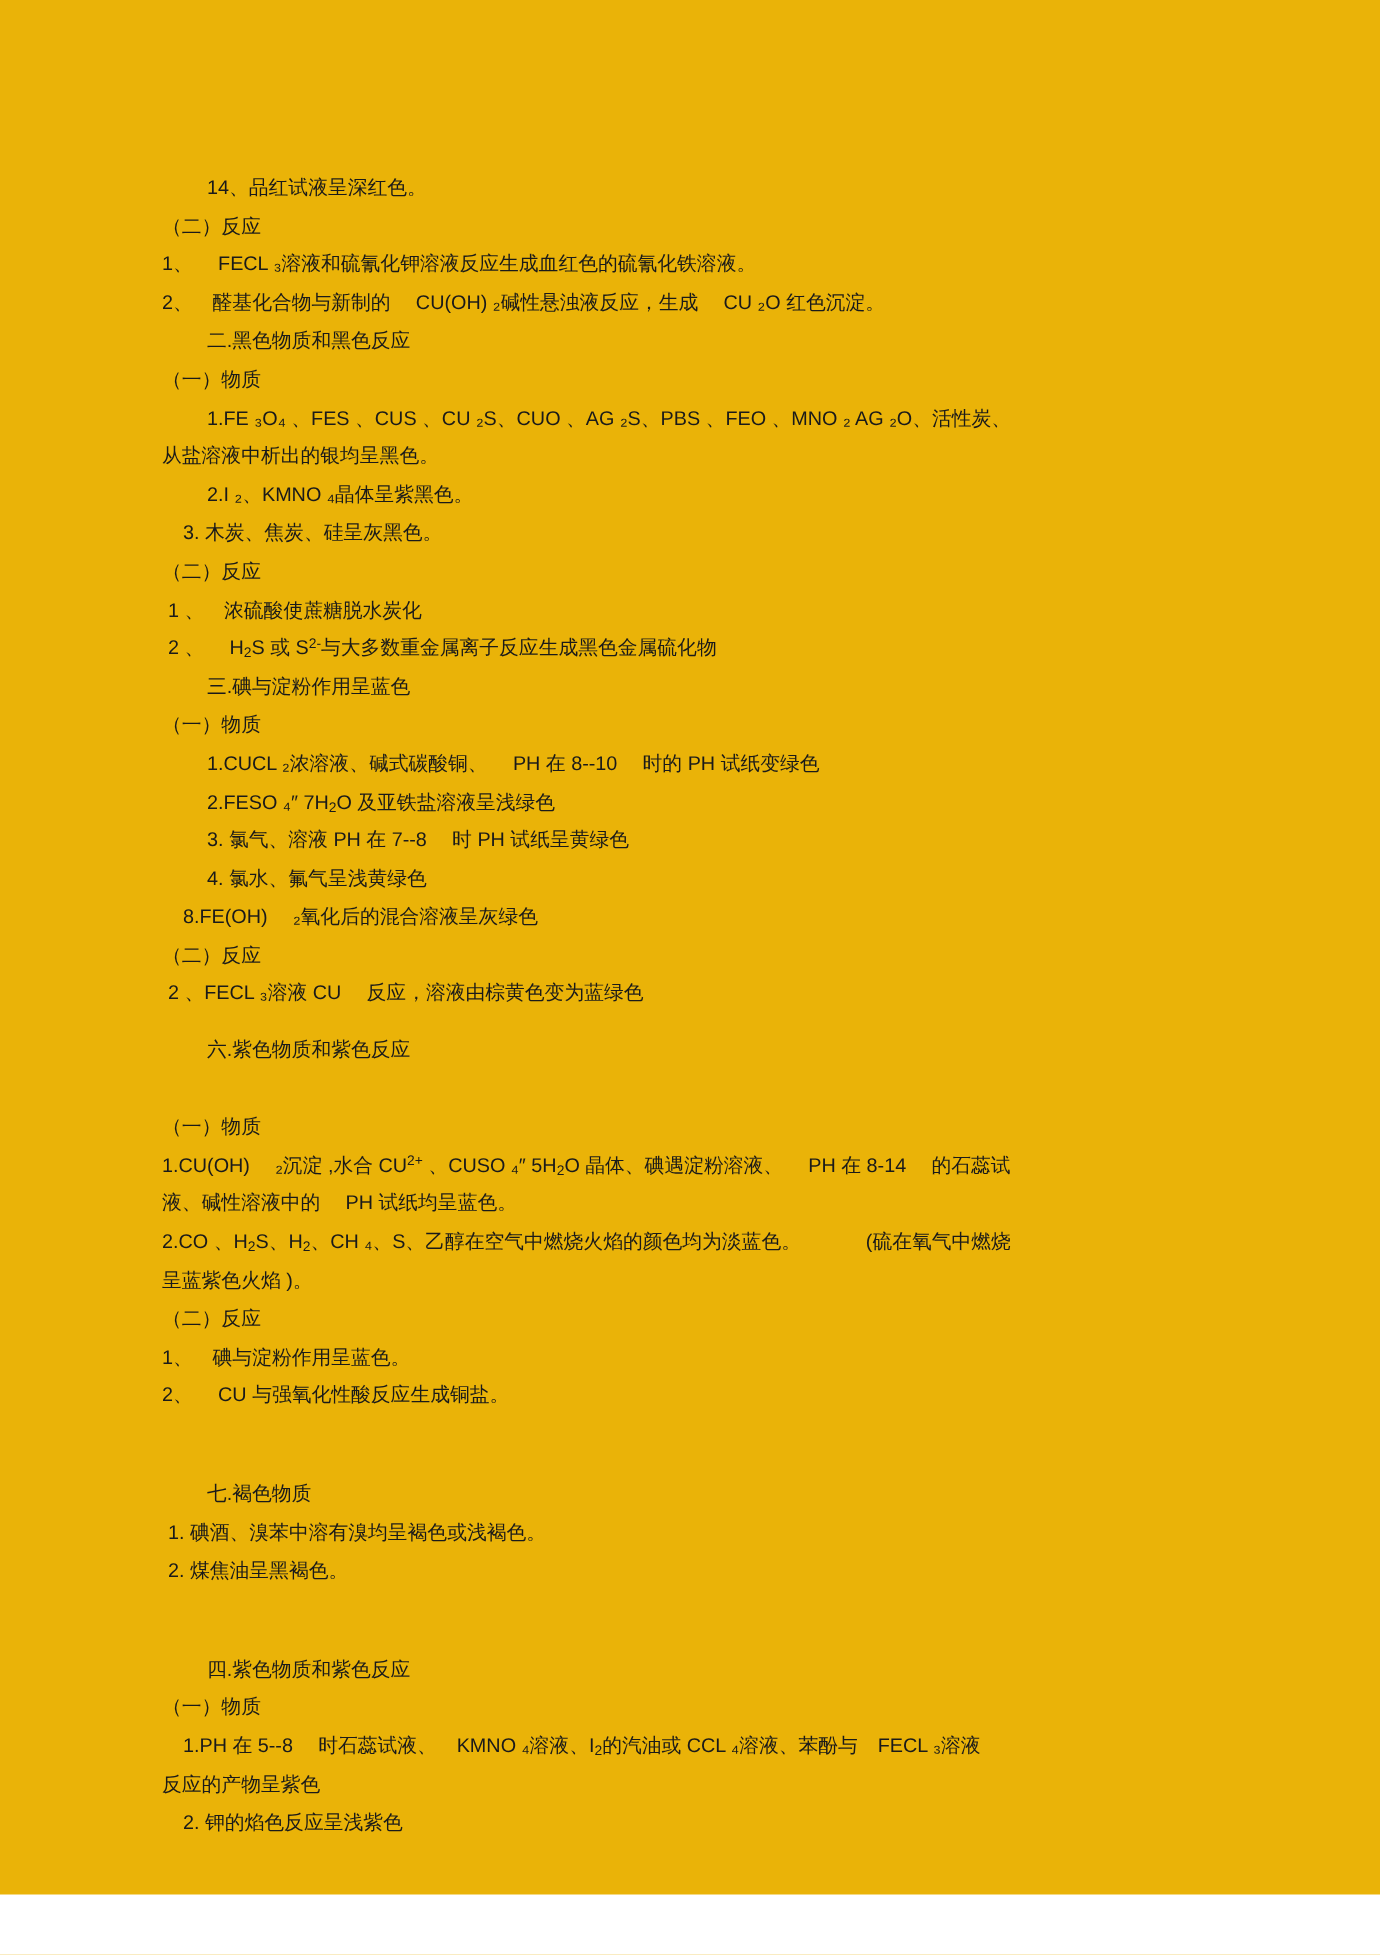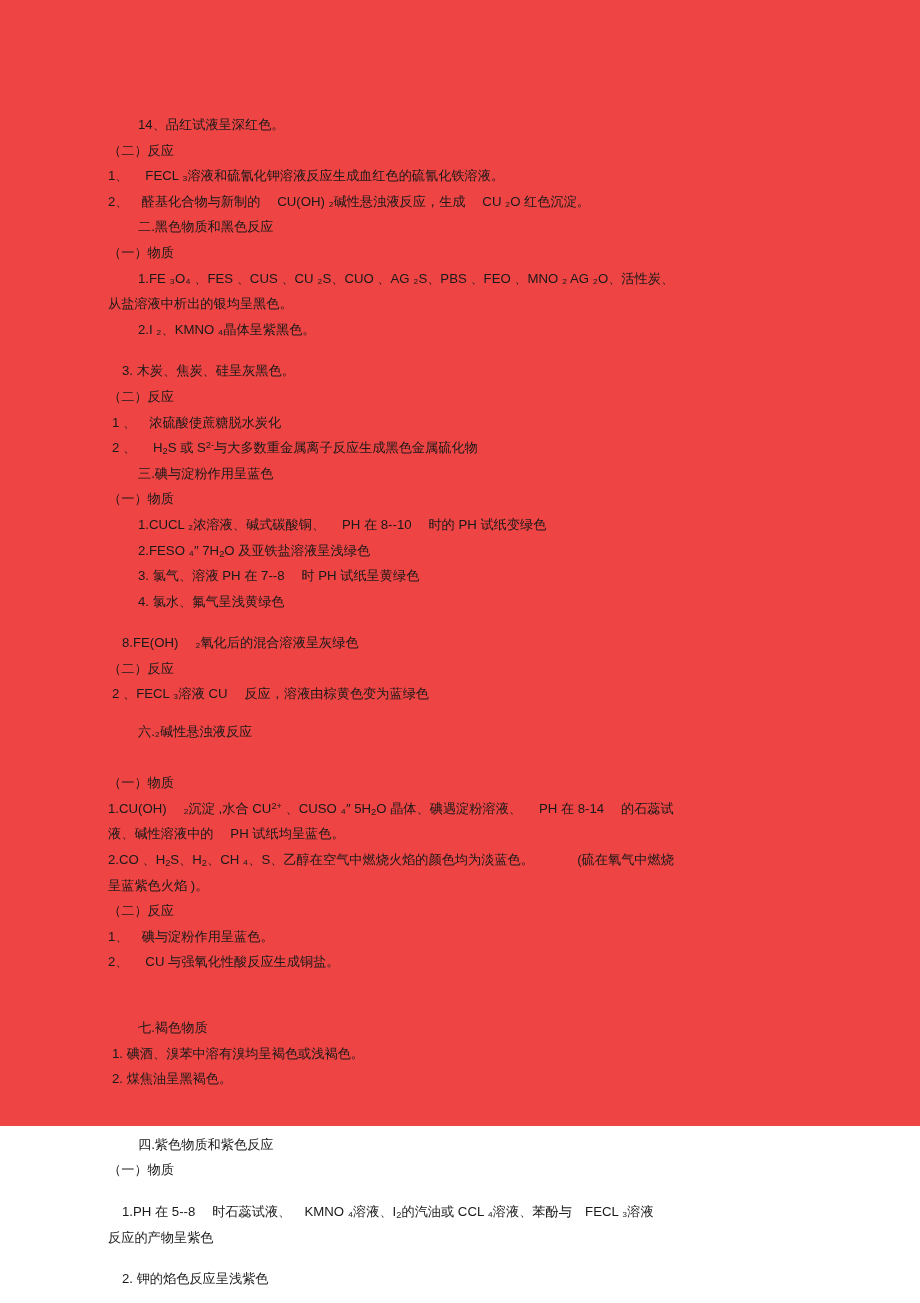--- a/index.html
+++ b/index.html
@@ -10,39 +10,39 @@
   body {
     width: 920px;
     height: 1303px;
     font-family: "Liberation Sans", "DejaVu Sans", sans-serif;
     color: #1a1a1a;
     -webkit-font-smoothing: antialiased;
   }
   .page {
     position: relative;
     width: 920px;
-    height: 1126px;
+    height: 1263px;
     box-sizing: border-box;
     padding: 112px 108px 0 108px;
-    background: #ef4444;
+    background: #eab308;
   }
   .doc-body {
     width: 704px;
     font-size: 13.2px;
     line-height: 25.6px;
   }
   .line {
     white-space: pre-wrap;
     word-break: break-word;
     min-height: 25.6px;
   }
   
   .i0  { text-indent: 0; }
   .i1  { text-indent: 4px; }
-  .i2  { text-indent: 14px; margin-top: 16px; }
+  .i2  { text-indent: 14px; }
   .i3  { text-indent: 30px; }
   .blank { min-height: 25.6px; }
   .gap-sm { height: 12px; }
   .gap-lg { height: 40px; }
   sub {
     font-size: 0.7em;
     vertical-align: -0.22em;
     line-height: 0;
   }
   sup {
@@ -72,21 +72,21 @@
       <div class="line i3">三.碘与淀粉作用呈蓝色</div>
       <div class="line i0">（一）物质</div>
       <div class="line i3">1.CUCL ₂浓溶液、碱式碳酸铜、　 PH 在 8--10 　时的 PH 试纸变绿色</div>
       <div class="line i3">2.FESO ₄″ 7H<sub>2</sub>O 及亚铁盐溶液呈浅绿色</div>
       <div class="line i3">3. 氯气、溶液 PH 在 7--8 　时 PH 试纸呈黄绿色</div>
       <div class="line i3">4. 氯水、氟气呈浅黄绿色</div>
       <div class="line i2">8.FE(OH) 　₂氧化后的混合溶液呈灰绿色</div>
       <div class="line i0">（二）反应</div>
       <div class="line i1">2 、FECL ₃溶液 CU 　反应，溶液由棕黄色变为蓝绿色</div>
       <div class="gap-sm"></div>
-      <div class="line i3">六.₂碱性悬浊液反应</div>
+      <div class="line i3">六.紫色物质和紫色反应</div>
       <div class="line i0 blank"></div>
       <div class="line i0">（一）物质</div>
       <div class="line i0">1.CU(OH) 　₂沉淀 ,水合 CU<sup>2+</sup> 、CUSO ₄″ 5H<sub>2</sub>O 晶体、碘遇淀粉溶液、　 PH 在 8-14 　的石蕊试</div>
       <div class="line i0">液、碱性溶液中的　 PH 试纸均呈蓝色。</div>
       <div class="line i0">2.CO 、H<sub>2</sub>S、H<sub>2</sub>、CH ₄、S、乙醇在空气中燃烧火焰的颜色均为淡蓝色。　　　 (硫在氧气中燃烧</div>
       <div class="line i0">呈蓝紫色火焰 )。</div>
       <div class="line i0">（二）反应</div>
       <div class="line i0">1、　碘与淀粉作用呈蓝色。</div>
       <div class="line i0">2、　 CU 与强氧化性酸反应生成铜盐。</div>
       <div class="gap-lg"></div>

